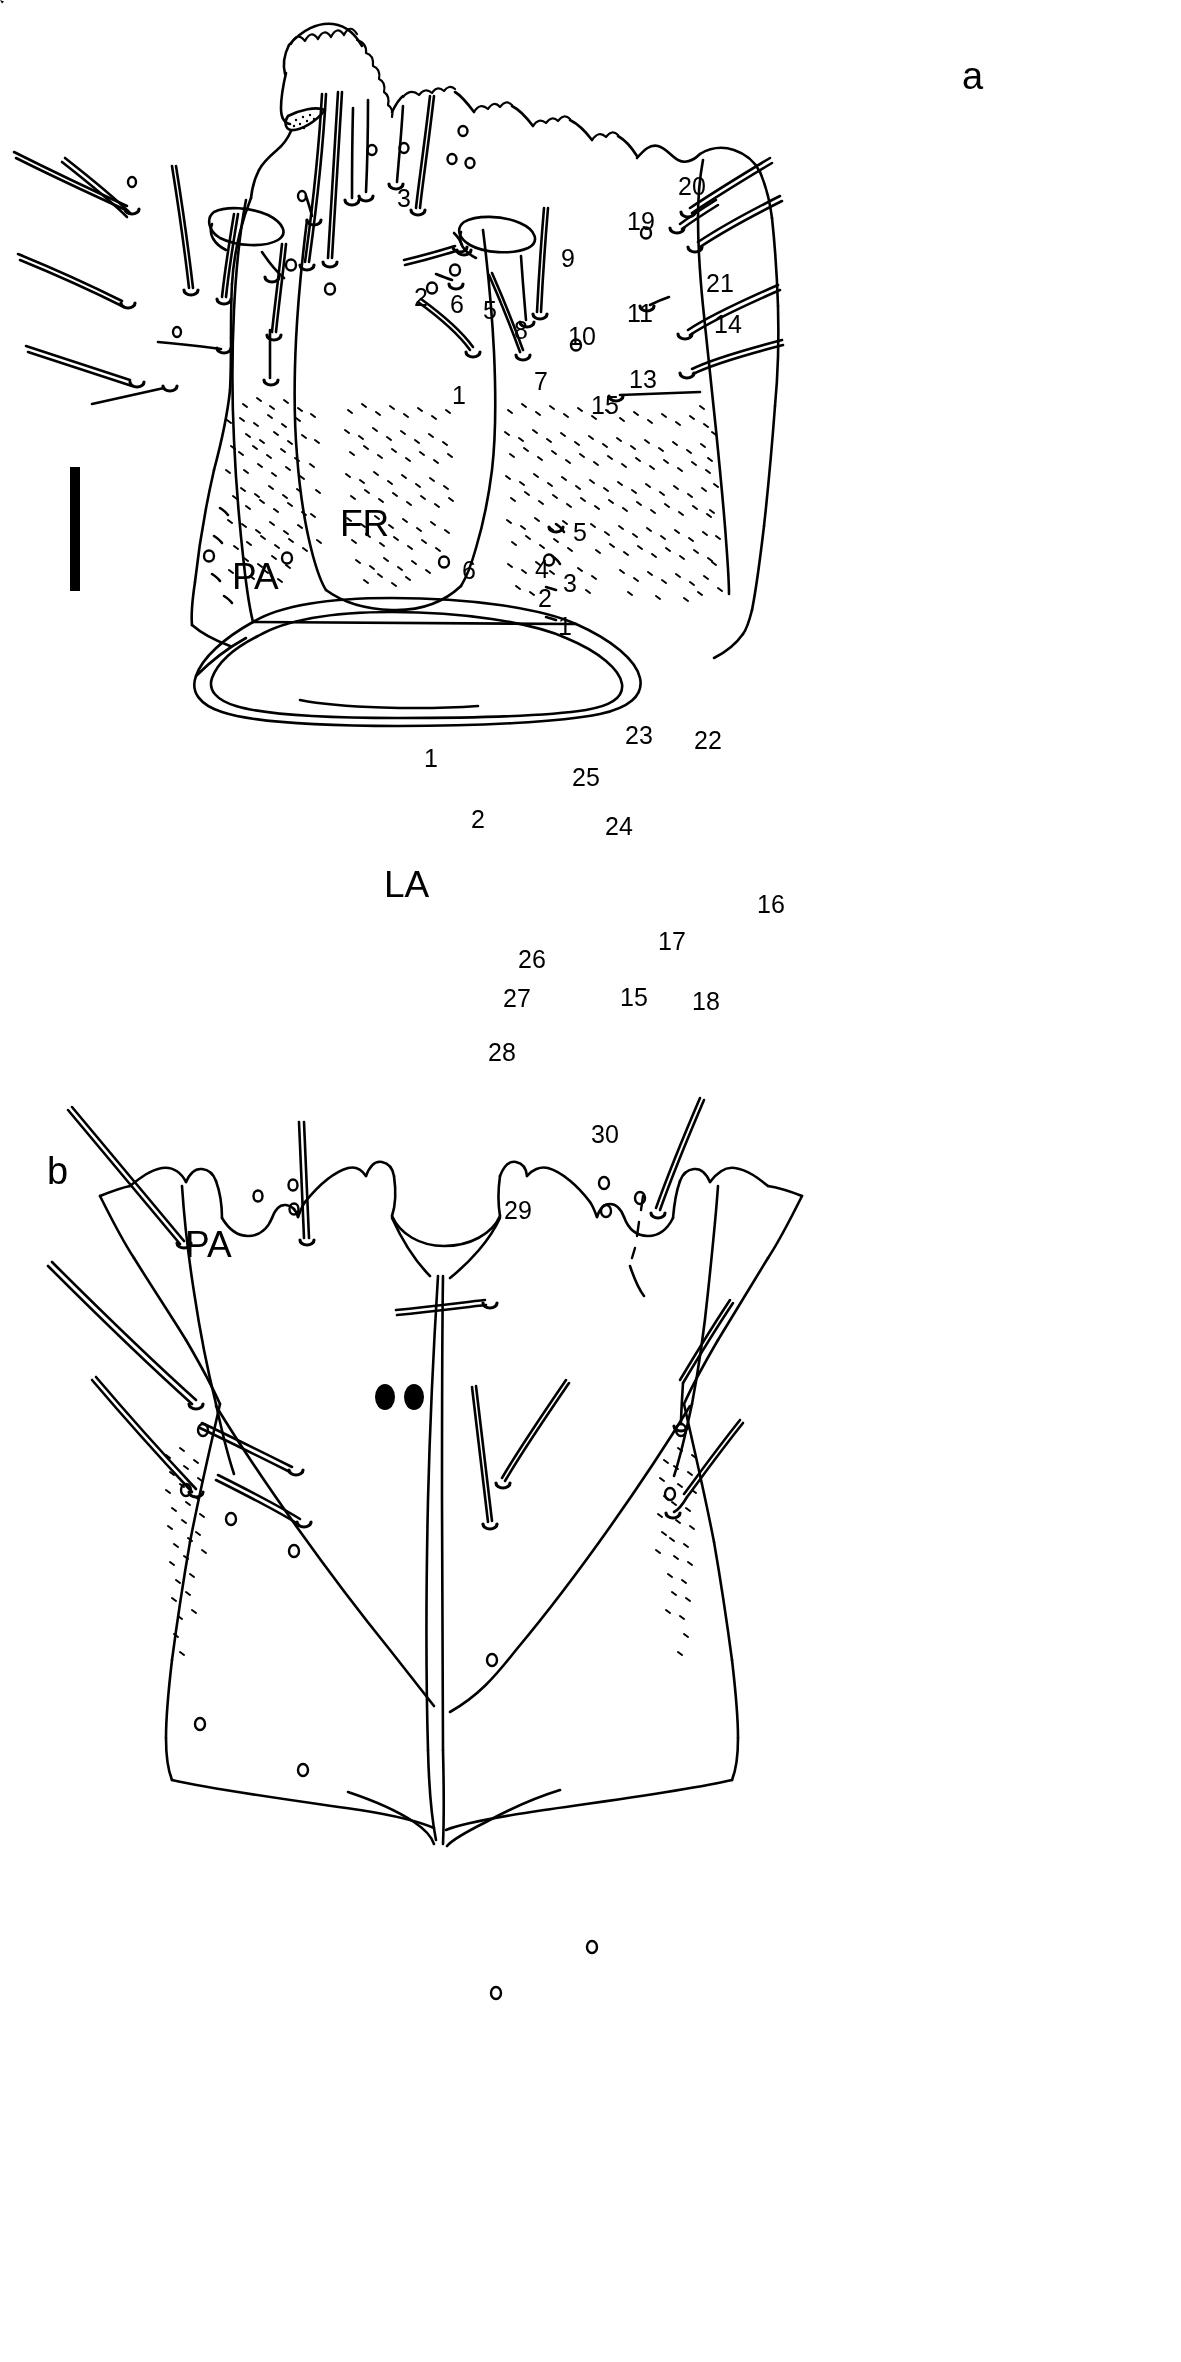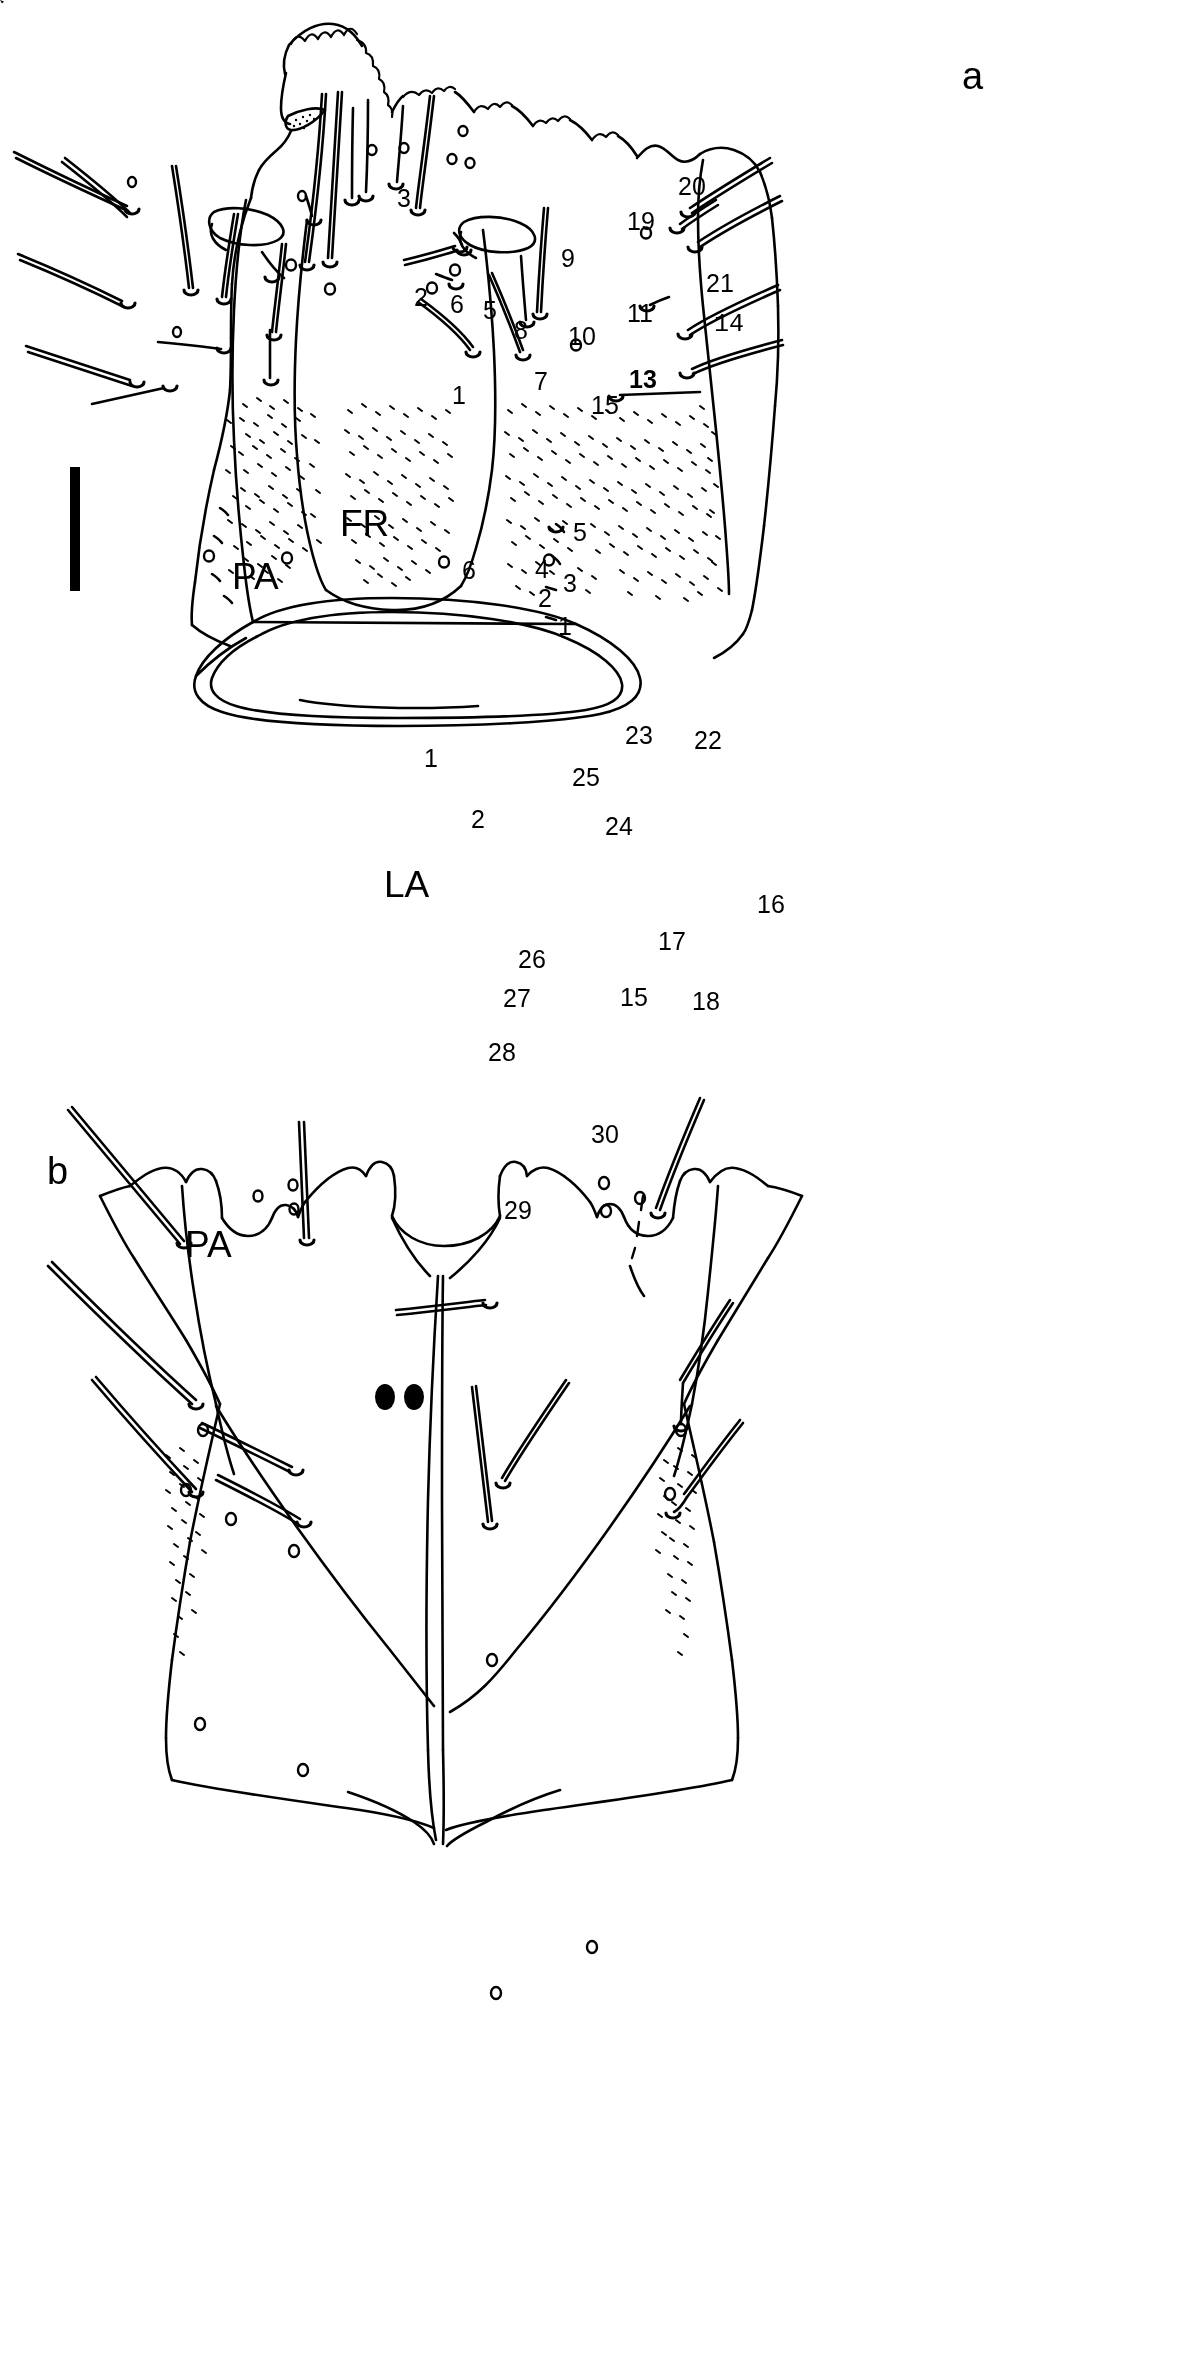--- a/index.html
+++ b/index.html
@@ -434,22 +434,22 @@
   <div class="lbl num" style="left:678px;top:174px;">20</div>
   <div class="lbl num" style="left:627px;top:209px;">19</div>
   <div class="lbl num" style="left:706px;top:231px;margin-top:40px;">21</div>
   <div class="lbl num" style="left:561px;top:246px;">9</div>
   <div class="lbl num" style="left:414px;top:285px;">2</div>
   <div class="lbl num" style="left:450px;top:292px;">6</div>
   <div class="lbl num" style="left:483px;top:298px;">5</div>
   <div class="lbl num" style="left:627px;top:293px;margin-top:8px;">11</div>
   <div class="lbl num" style="left:514px;top:318px;">8</div>
   <div class="lbl num" style="left:568px;top:324px;">10</div>
-  <div class="lbl num" style="left:714px;top:312px;font-family:Liberation Mono, monospace;">14</div>
-  <div class="lbl num" style="left:629px;top:367px;font-weight:bold;">13</div>
+  <div class="lbl num" style="left:714px;top:312px;">14</div>
+  <div class="lbl num" style="left:629px;top:367px;">13</div>
   <div class="lbl num" style="left:452px;top:383px;">1</div>
   <div class="lbl num" style="left:534px;top:369px;">7</div>
   <div class="lbl num" style="left:591px;top:393px;">15</div>
   <div class="lbl num" style="left:573px;top:520px;">5</div>
   <div class="lbl num" style="left:462px;top:558px;">6</div>
   <div class="lbl num" style="left:535px;top:557px;">4</div>
   <div class="lbl num" style="left:563px;top:571px;">3</div>
   <div class="lbl num" style="left:538px;top:586px;">2</div>
   <div class="lbl num" style="left:558px;top:614px;">1</div>
 

